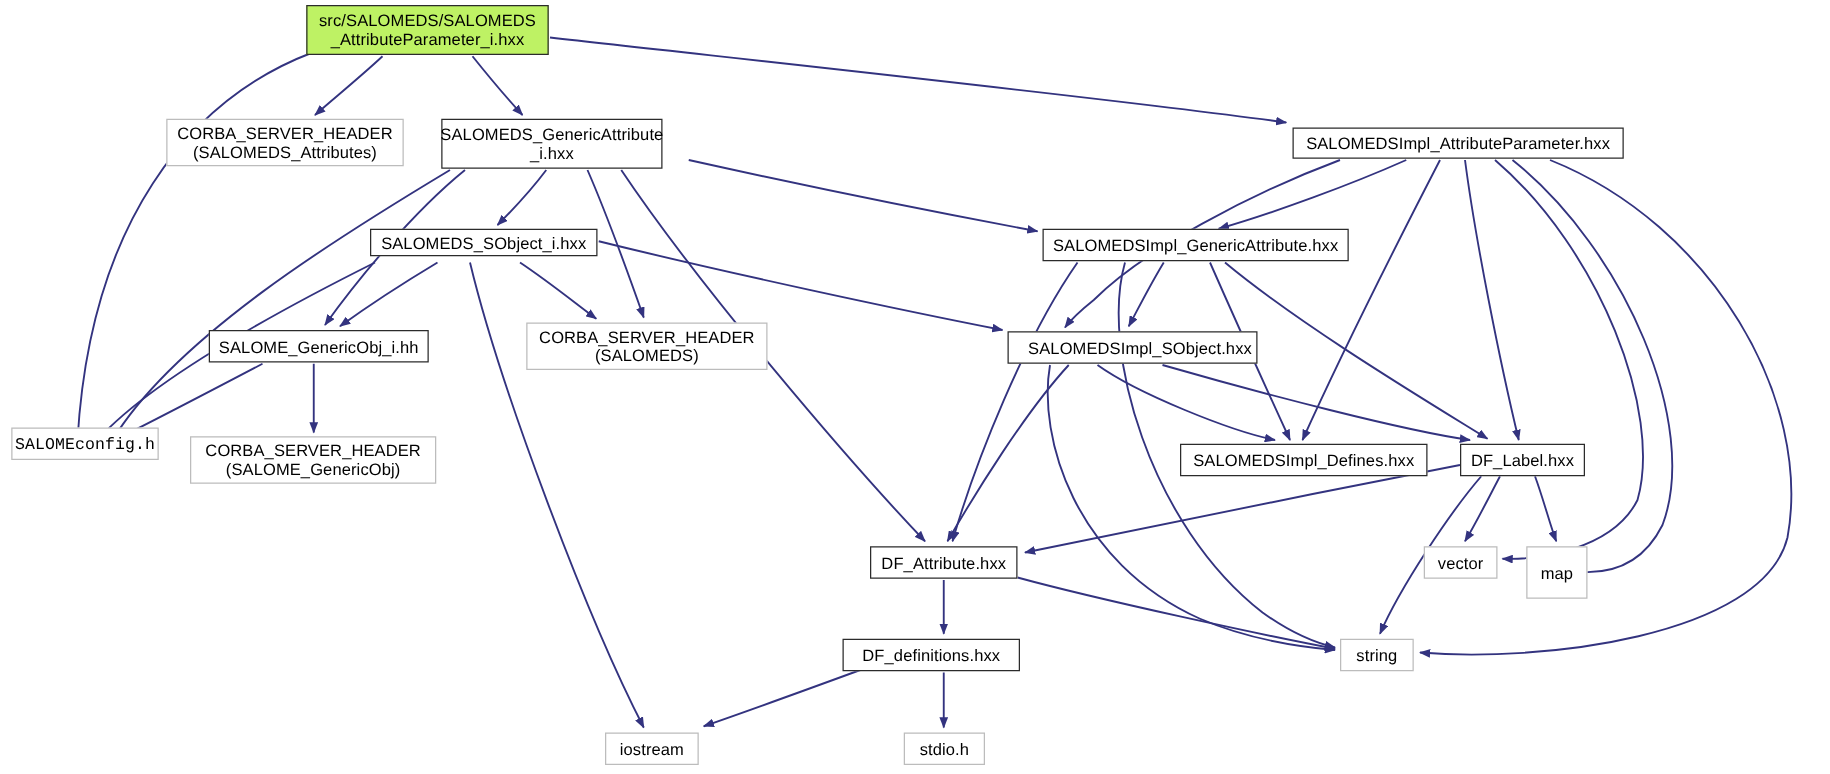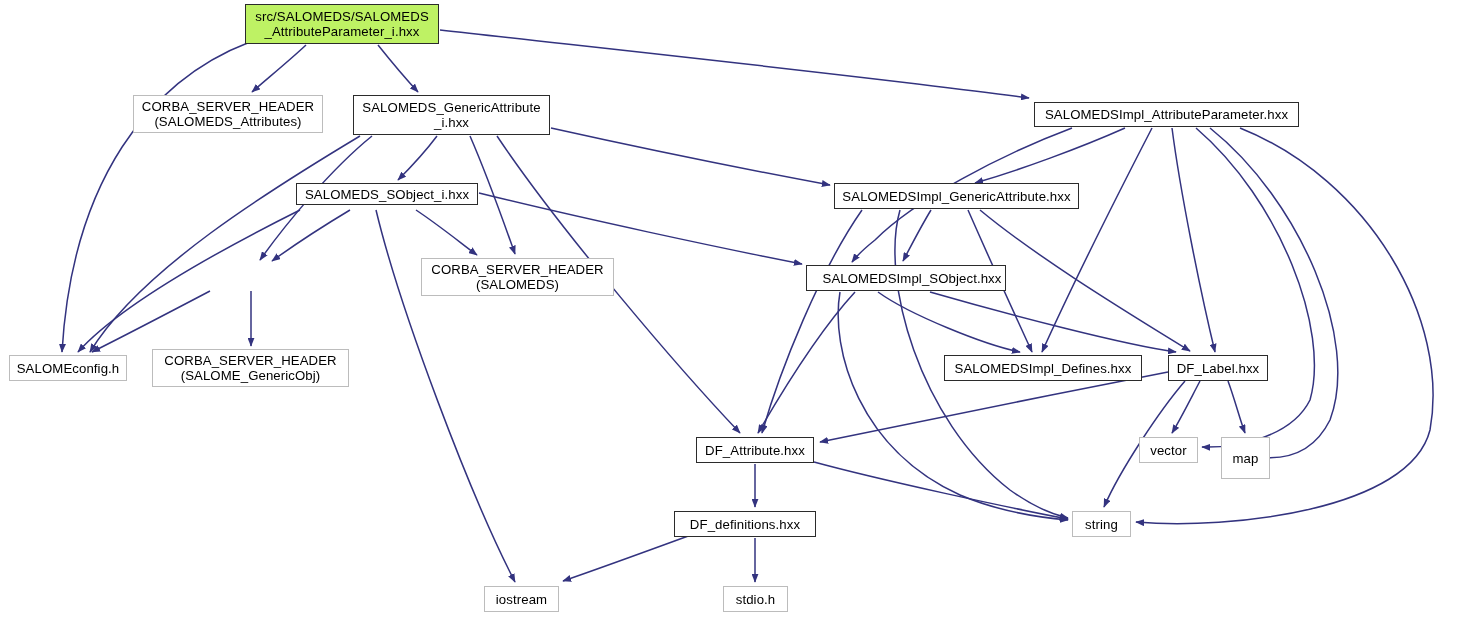--- a/index.html
+++ b/index.html
@@ -153,48 +153,51 @@
   <div class="node root" style="left:245px; top:4px; width:194px; height:40px;">
     <span class="node-label">src/SALOMEDS/SALOMEDS
 _AttributeParameter_i.hxx</span>
   </div>
 
   <div class="node faint" style="left:133px; top:95px; width:190px; height:38px;">
     <span class="node-label">CORBA_SERVER_HEADER
 (SALOMEDS_Attributes)</span>
   </div>
 
-  <div class="node solid" style="left:353px; top:95px; width:197px; height:40px;">
+  <div class="node solid" style="left:353px; top:95px; width:177px; height:40px;">
     <span class="node-label">SALOMEDS_GenericAttribute
 _i.hxx</span>
   </div>
 
   <div class="node solid" style="left:1034px; top:102px; width:265px; height:25px;">
     <span class="node-label">SALOMEDSImpl_AttributeParameter.hxx</span>
   </div>
 
   <div class="node solid" style="left:296px; top:183px; width:182px; height:22px;">
     <span class="node-label">SALOMEDS_SObject_i.hxx</span>
   </div>
 
   <div class="node solid" style="left:834px; top:183px; width:245px; height:26px;">
     <span class="node-label">SALOMEDSImpl_GenericAttribute.hxx</span>
   </div>
 
+  <div class="node solid" style="left:167px; top:264px; width:176px; height:26px;">
+    <span class="node-label">SALOME_GenericObj_i.hh</span>
+  </div>
 
   <div class="node faint" style="left:421px; top:258px; width:193px; height:38px;">
     <span class="node-label">CORBA_SERVER_HEADER
 (SALOMEDS)</span>
   </div>
 
   <div class="node solid" style="left:806px; top:265px; width:200px; height:26px;padding-left:12px;">
     <span class="node-label">SALOMEDSImpl_SObject.hxx</span>
   </div>
 
-  <div class="node faint" style="left:9px; top:355px; width:118px; height:26px;">
+  <div class="node faint" style="left:9px; top:342px; width:118px; height:26px;font-family:Liberation Mono, monospace;">
     <span class="node-label">SALOMEconfig.h</span>
   </div>
 
   <div class="node faint" style="left:152px; top:349px; width:197px; height:38px;">
     <span class="node-label">CORBA_SERVER_HEADER
 (SALOME_GenericObj)</span>
   </div>
 
   <div class="node solid" style="left:944px; top:355px; width:198px; height:26px;">
     <span class="node-label">SALOMEDSImpl_Defines.hxx</span>

